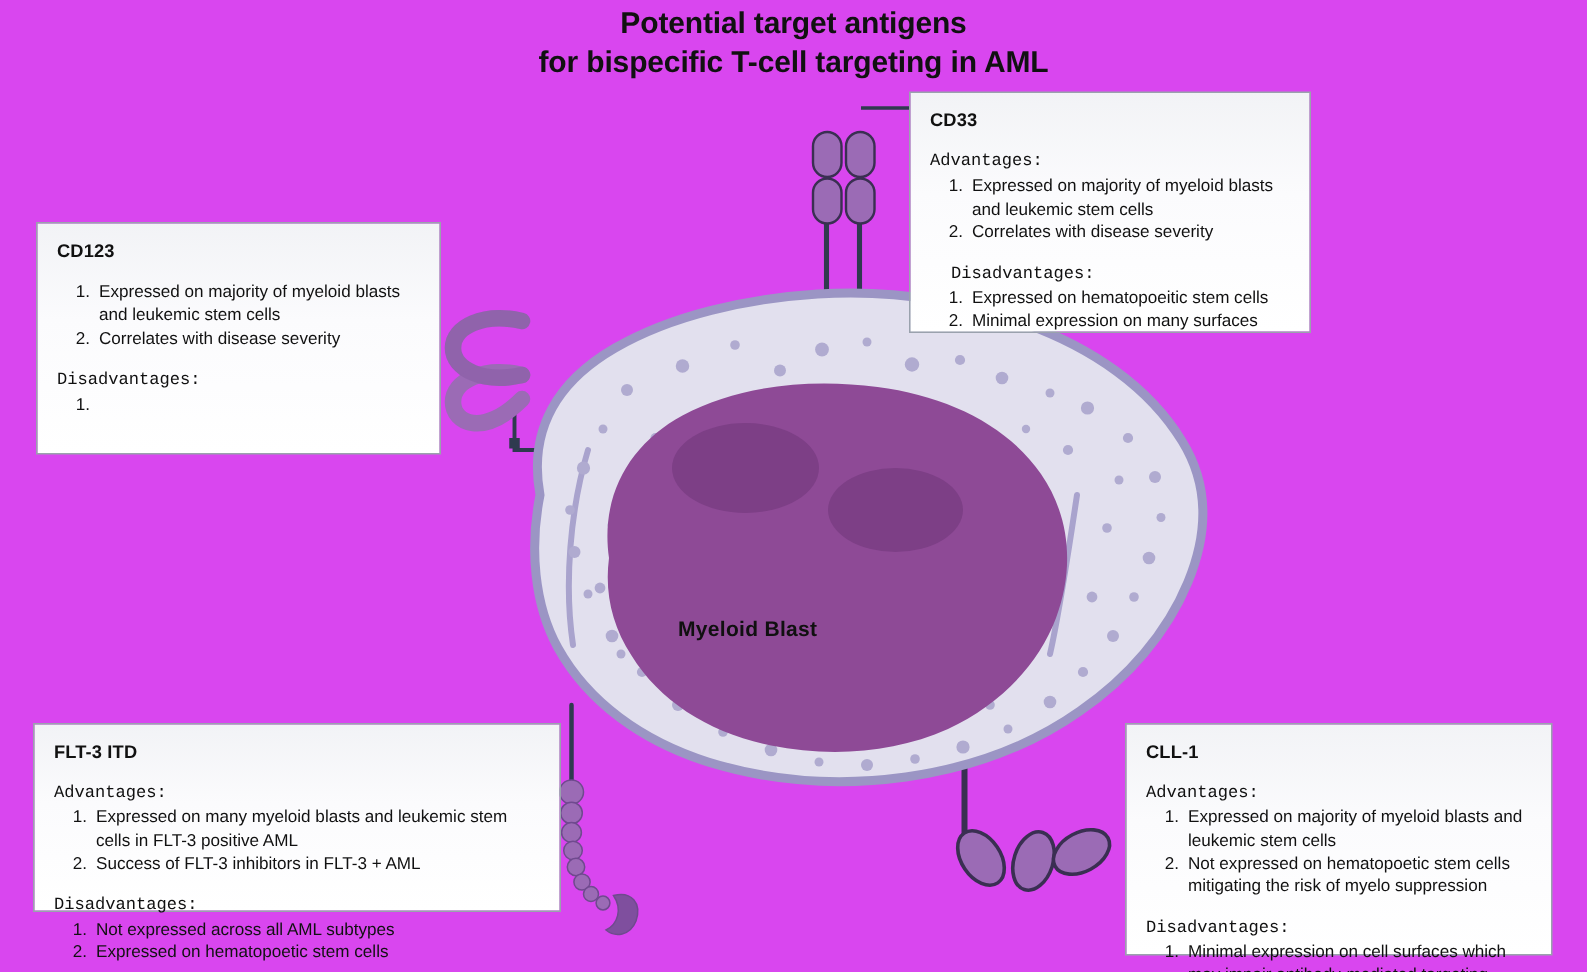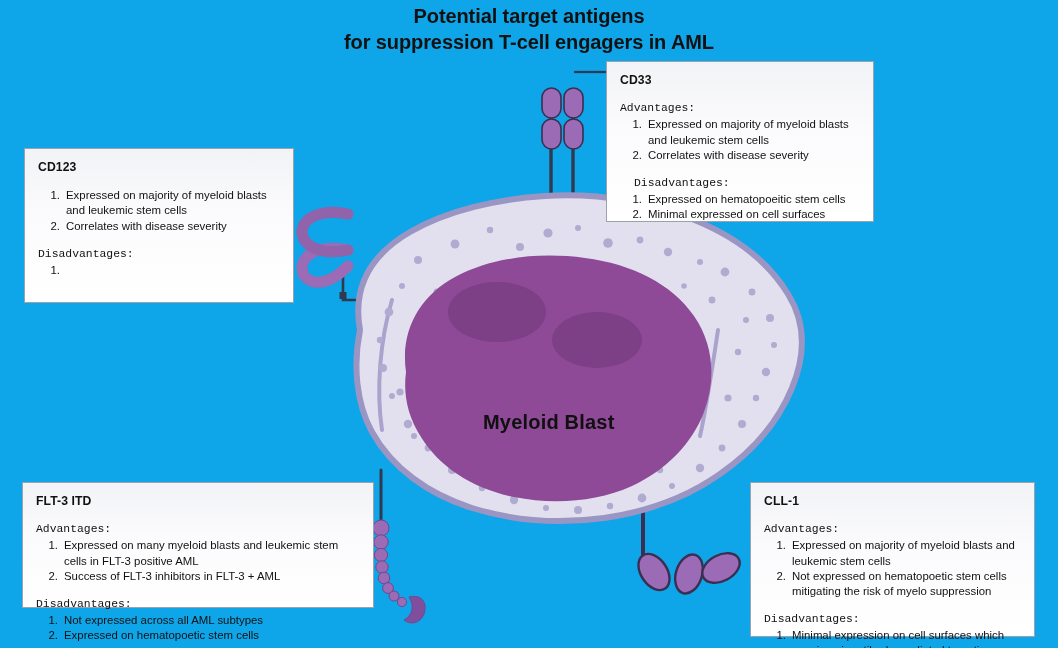--- a/index.html
+++ b/index.html
@@ -8,21 +8,21 @@
     background: #ffffff;
   }
   body {
     font-family: "Liberation Sans", sans-serif;
     color: #1a1a1a;
   }
   #canvas {
     position: relative;
     width: 1058px;
     height: 648px;
-    background: #0ea5e9;
+    background: #d946ef;
     overflow: hidden;
   }
 
   
   #title {
     position: absolute;
     left: 0;
     top: 4px;
     width: 1058px;
     text-align: center;
@@ -85,36 +85,35 @@
     position: absolute;
     left: 0; top: 0;
     width: 1058px;
     height: 648px;
   }
 
   #cell-label {
     position: absolute;
     left: 452px;
     top: 411px;
-    font-size: 20px;
+    font-size: 14px;
     font-weight: bold;
     color: #101010;
     letter-spacing: 0.2px;
     white-space: nowrap;
-    margin-left: 31px;
   }
 </style>
 </head>
 <body>
 
 <div id="canvas">
 
   <div id="title">
     <span class="tline">Potential target antigens</span>
-    <span class="tline">for suppression T-cell engagers in AML</span>
+    <span class="tline">for bispecific T-cell targeting in AML</span>
   </div>
 
   <svg id="cellart" viewBox="0 0 1058 648">
     <defs>
       <clipPath id="clipCyto">
         <path d="M360 330
                  C 352 286, 372 254, 410 232
                  C 448 210, 498 199, 545 196
                  C 592 193, 640 200, 684 216
                  C 728 232, 766 258, 788 294
@@ -270,21 +269,21 @@
     <div class="ib-title">CD33</div>
     <div class="ib-head">Advantages:</div>
     <ul class="ib-list">
       <li><span class="num">1.</span><span>Expressed on majority of myeloid blasts and leukemic stem cells</span></li>
       <li><span class="num">2.</span><span>Correlates with disease severity</span></li>
     </ul>
     <div class="ib-gap"></div>
     <div class="ib-head indent">Disadvantages:</div>
     <ul class="ib-list">
       <li><span class="num">1.</span><span>Expressed on hematopoeitic stem cells</span></li>
-      <li><span class="num">2.</span><span>Minimal expressed on cell surfaces</span></li>
+      <li><span class="num">2.</span><span>Minimal expression on many surfaces</span></li>
     </ul>
   </div>
 
   <div class="infobox" id="box-flt3">
     <div class="ib-title">FLT-3 ITD</div>
     <div class="ib-head">Advantages:</div>
     <ul class="ib-list">
       <li><span class="num">1.</span><span>Expressed on many myeloid blasts and leukemic stem cells in FLT-3 positive AML</span></li>
       <li><span class="num">2.</span><span>Success of FLT-3 inhibitors in FLT-3 + AML</span></li>
     </ul>

